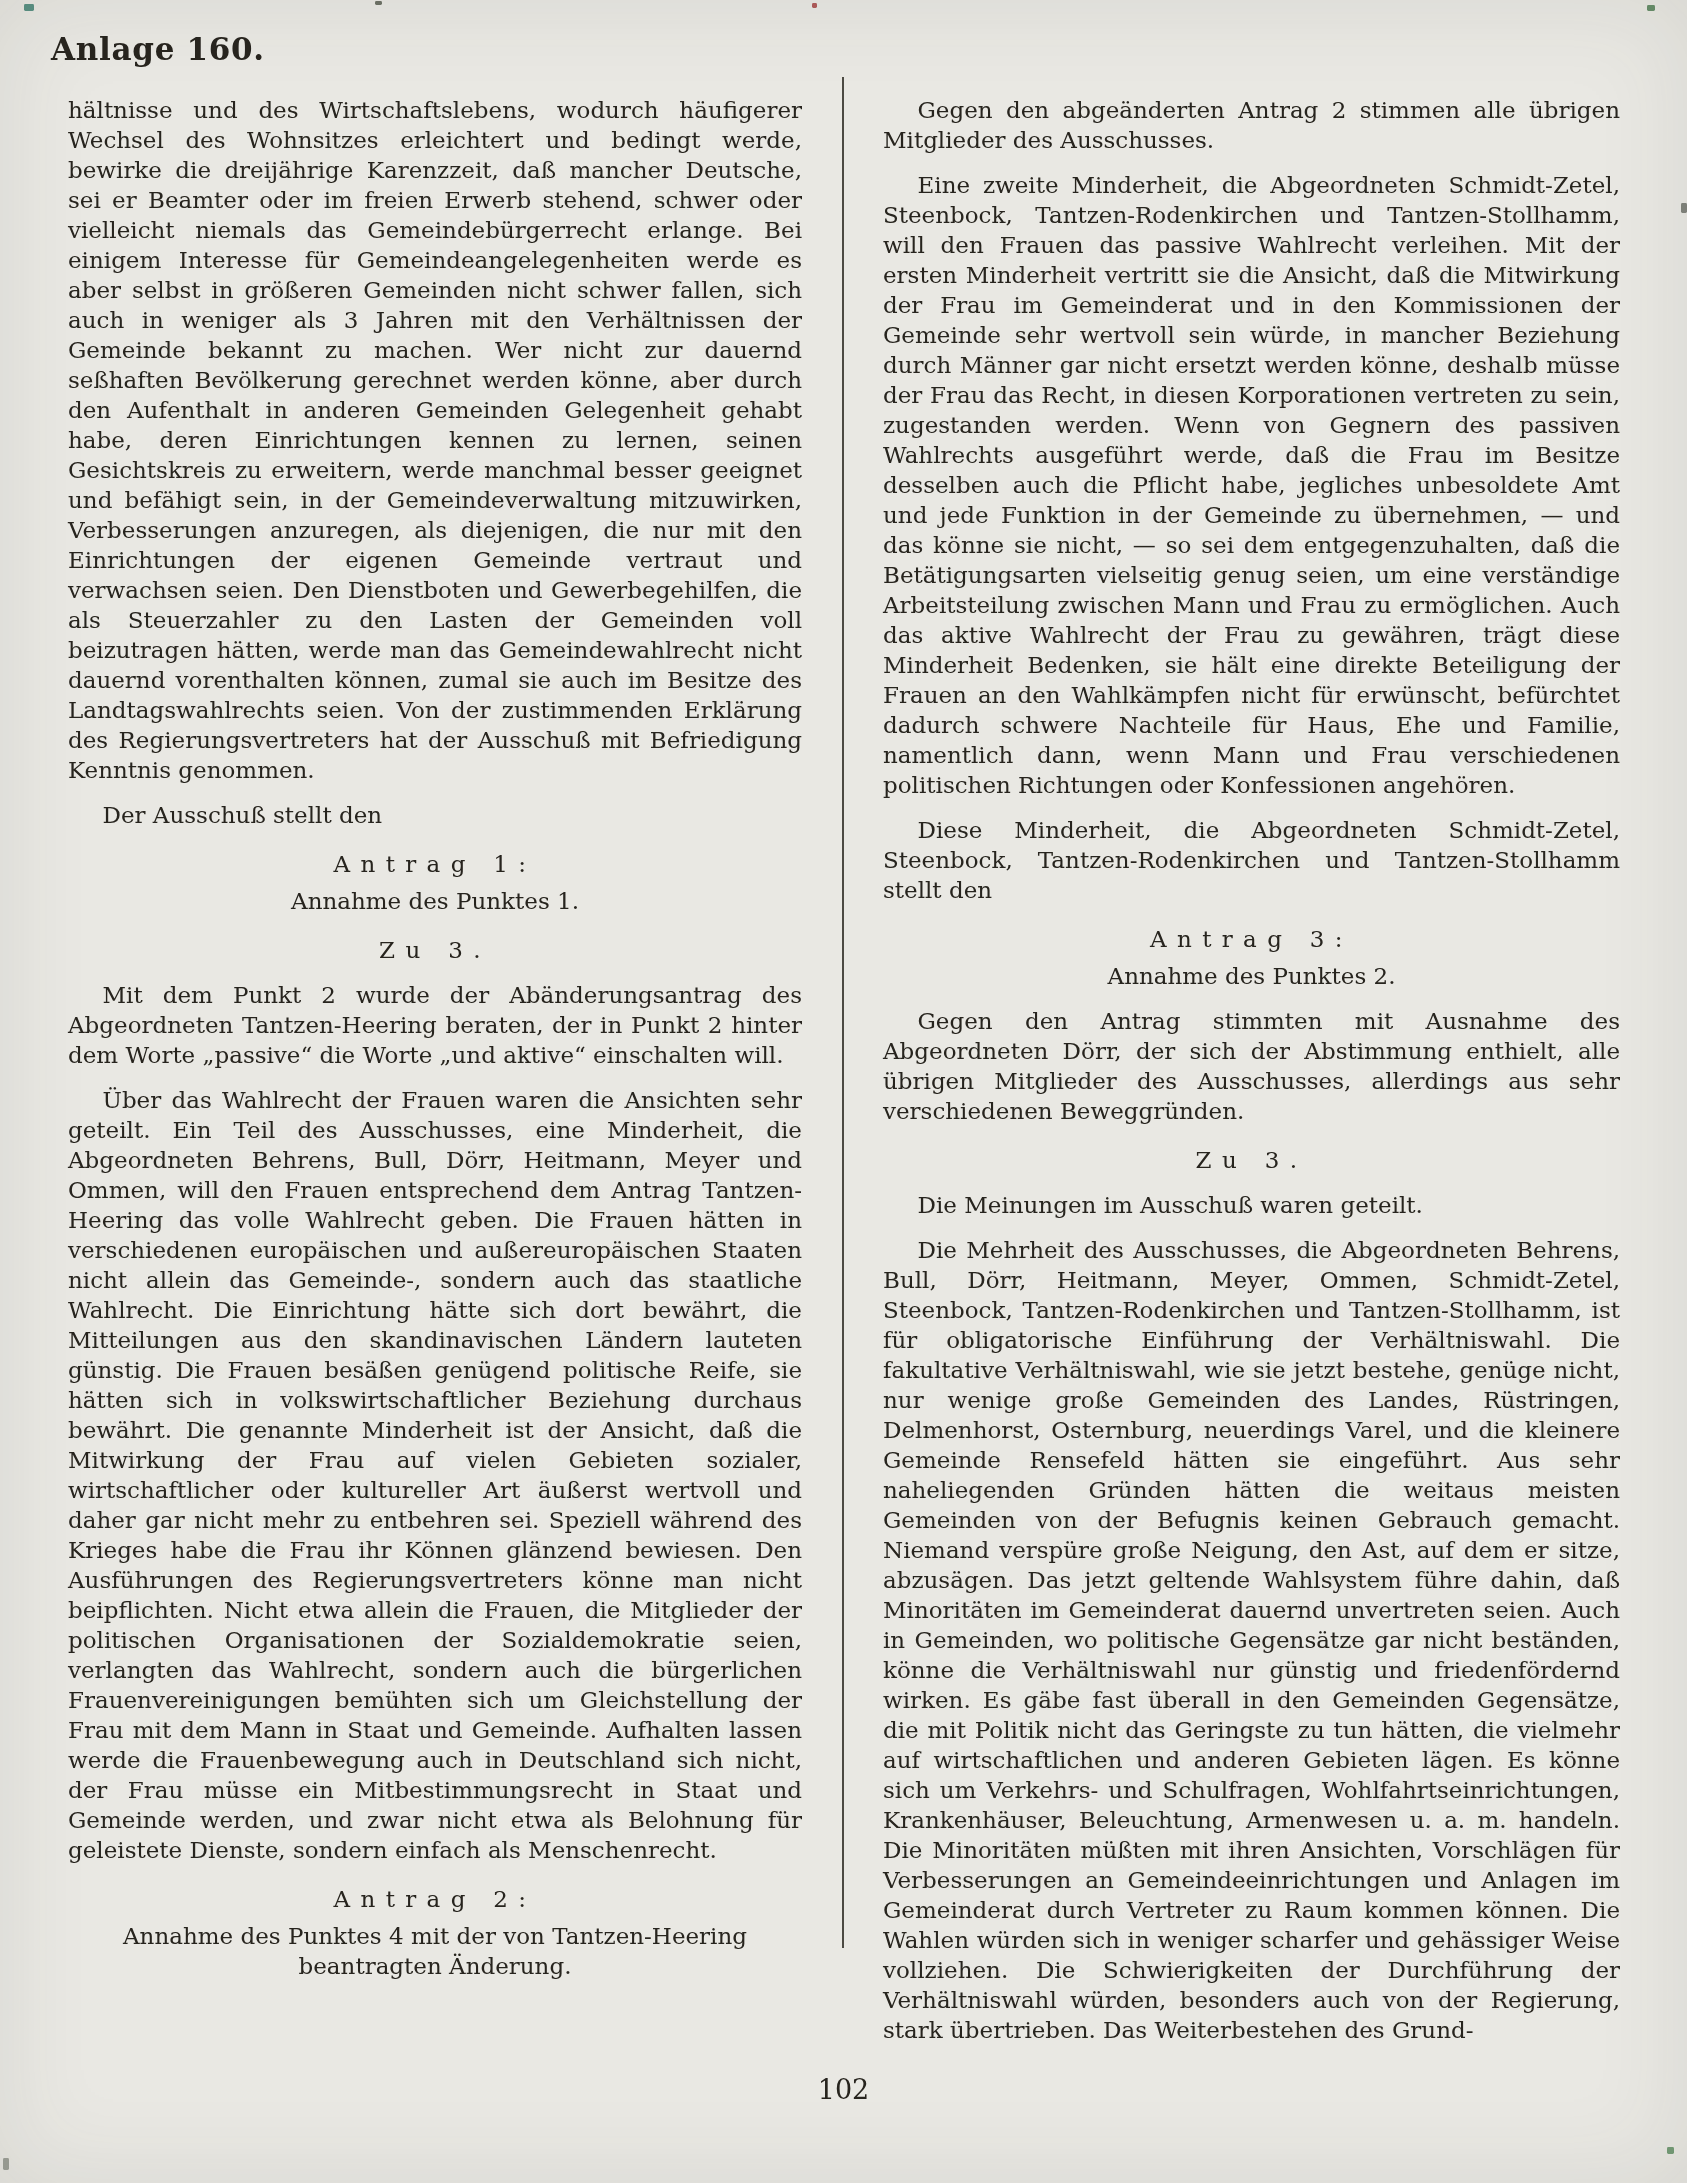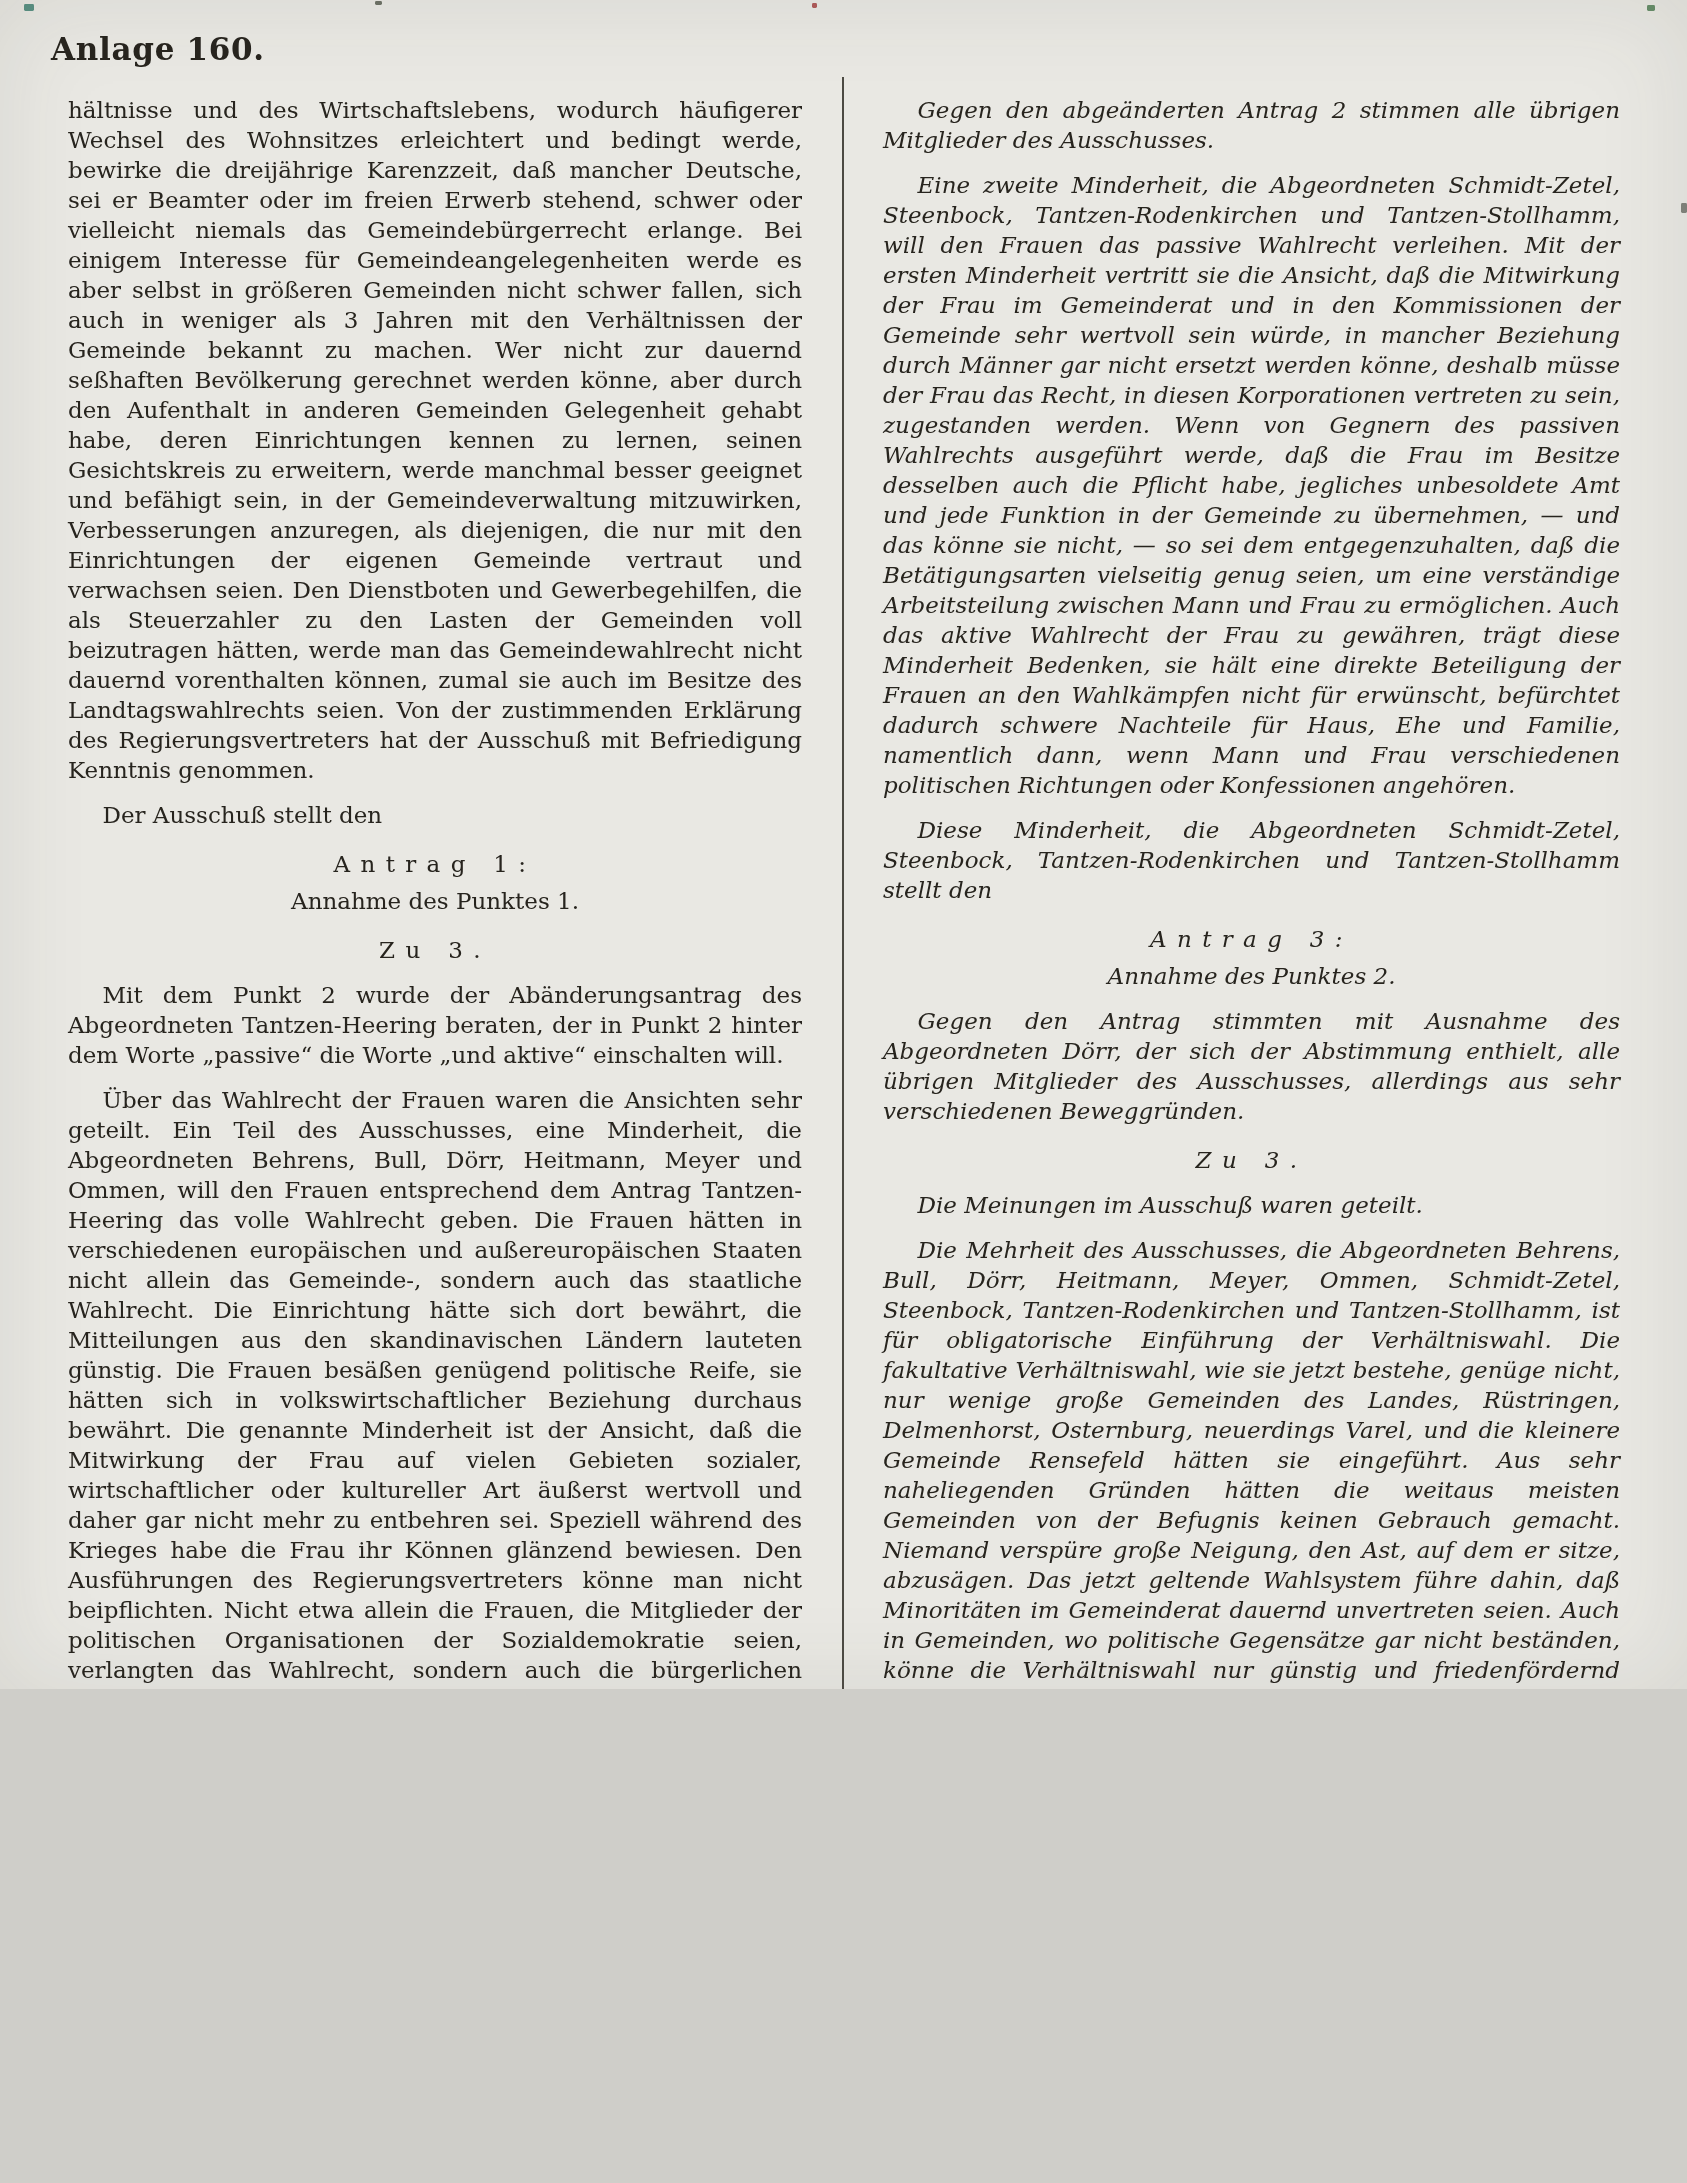--- a/index.html
+++ b/index.html
@@ -1,19 +1,19 @@
 <!DOCTYPE html>
 <html lang="de" style="font-size:10.8px"><head>
 <meta charset="utf-8">
 <style>
   html, body { margin: 0; padding: 0; background: #cfcec9; }
   .page {
     position: relative;
     width: 1687px;
-    height: 1689px;
+    height: 2183px;
     background: #e9e8e3;
     box-shadow: inset 0 0 95px rgba(60,58,50,0.10);
     overflow: hidden;
     font-family: "DejaVu Serif", "Liberation Serif", serif;
     color: #27241e;
   }
   .header {
     position: absolute;
     left: 51px;
     top: 31px;
@@ -25,21 +25,21 @@
   .col {
     position: absolute;
     top: 80px;
     font-size: 23px;
     line-height: 30px;
     text-align: justify;
     hyphens: auto;
     -webkit-hyphens: auto;
   }
   .col-left  { left: 53px;   width: 764px; }
-  .col-right { left: 868px; width: 767px; font-style: italic; }
+  .col-right { left: 868px; width: 767px; }
   .divider {
     position: absolute;
     left: 842px;
     top: 77px;
     width: 2px;
     height: 1871px;
     background: #4c4a43;
   }
   .block { margin: 15px; }
   .block.p  { text-indent: 1.5em; }

